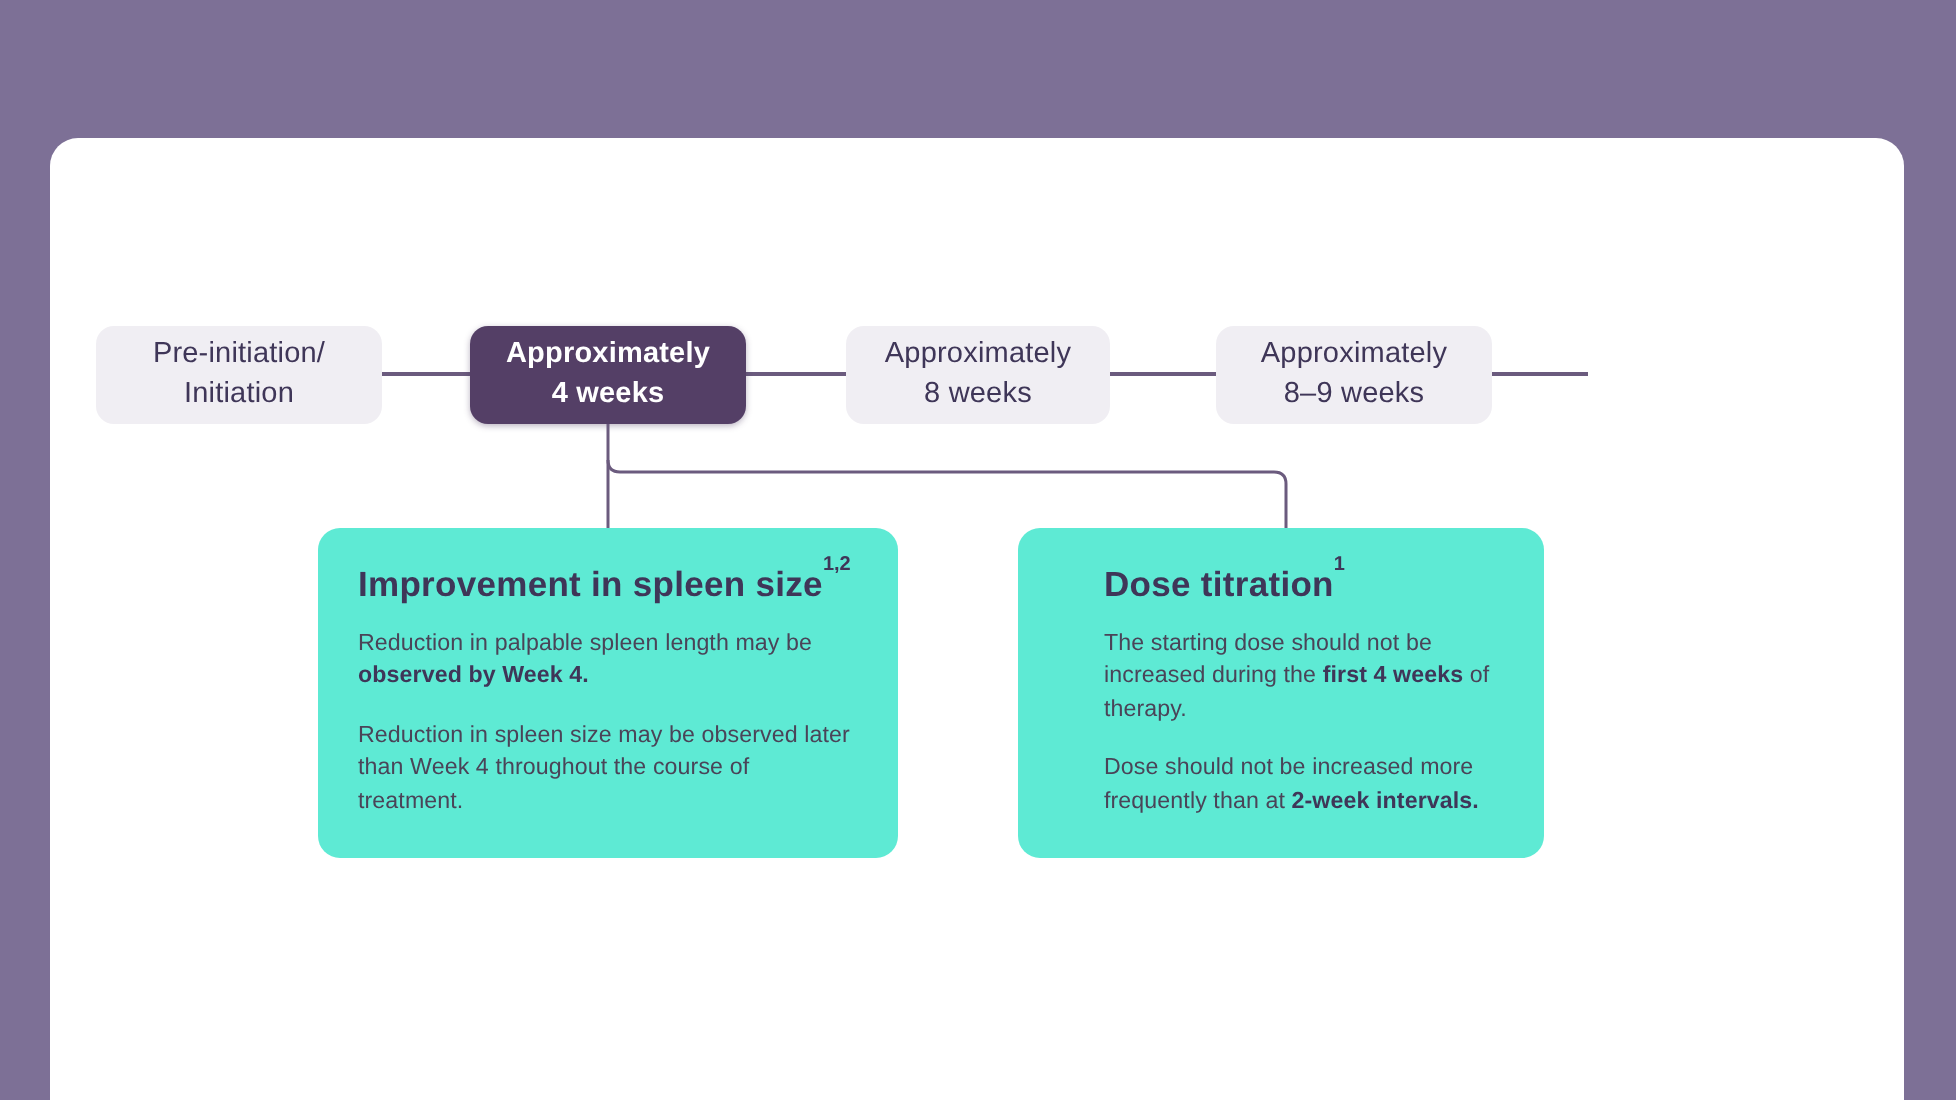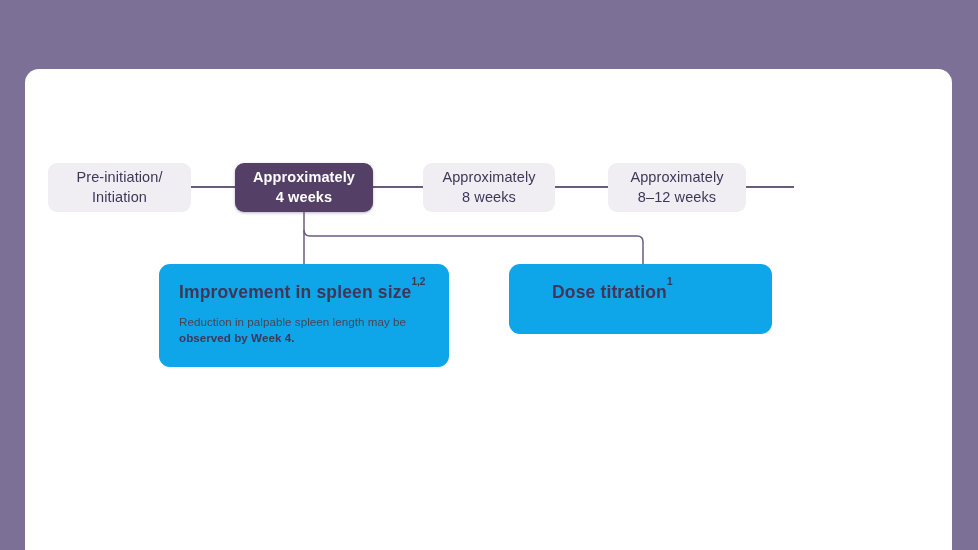--- a/index.html
+++ b/index.html
@@ -83,21 +83,21 @@
     top: 0;
     width: 927px;
     height: 503px;
     pointer-events: none;
   }
 
   
   .info-card {
     position: absolute;
     box-sizing: border-box;
-    background: #0ea5e9;
+    background: #5eead4;
     border-radius: 11px;
     padding: 18px 20px 20px 20px;
   }
   #card-left  { left: 134px; top: 195px; width: 290px; }
   #card-right { left: 484px; top: 195px; width: 263px; padding-left: 43px; }
 
   .card-title {
     margin: 0 0 11px 0;
     font-size: 17.5px;
     font-weight: 600;
@@ -151,37 +151,40 @@
     <div class="tl-box" id="box-2">
       <div>
         <span>Approximately</span>
         <span>8 weeks</span>
       </div>
     </div>
 
     <div class="tl-box" id="box-3">
       <div>
         <span>Approximately</span>
-        <span>8–12 weeks</span>
+        <span>8–9 weeks</span>
       </div>
     </div>
 
 
     <svg id="branch-svg" viewBox="0 0 927 503" xmlns="http://www.w3.org/2000/svg">
       <path d="M 279 143 L 279 196" fill="none" stroke="#6b5b7e" stroke-width="1.5"></path>
       <path d="M 279 161 L 279 161 Q 279 167 285 167 L 612 167 Q 618 167 618 173 L 618 196" fill="none" stroke="#6b5b7e" stroke-width="1.5"></path>
     </svg>
   </div>
 
   <div class="info-card" id="card-left">
     <h2 class="card-title">
       <span>Improvement in spleen size</span><sup>1,2</sup>
     </h2>
     <p class="card-p"><span>Reduction in palpable spleen length may be </span><b>observed by Week 4.</b></p>
+    <p class="card-p"><span>Reduction in spleen size may be observed later than Week 4 throughout the course of treatment.</span></p>
   </div>
 
   <div class="info-card" id="card-right">
     <h2 class="card-title">
       <span>Dose titration</span><sup>1</sup>
     </h2>
+    <p class="card-p"><span>The starting dose should not be increased during the </span><b>first 4 weeks</b><span> of therapy.</span></p>
+    <p class="card-p"><span>Dose should not be increased more frequently than at </span><b>2-week intervals.</b></p>
   </div>
 
 </div>
 
 </body></html>

